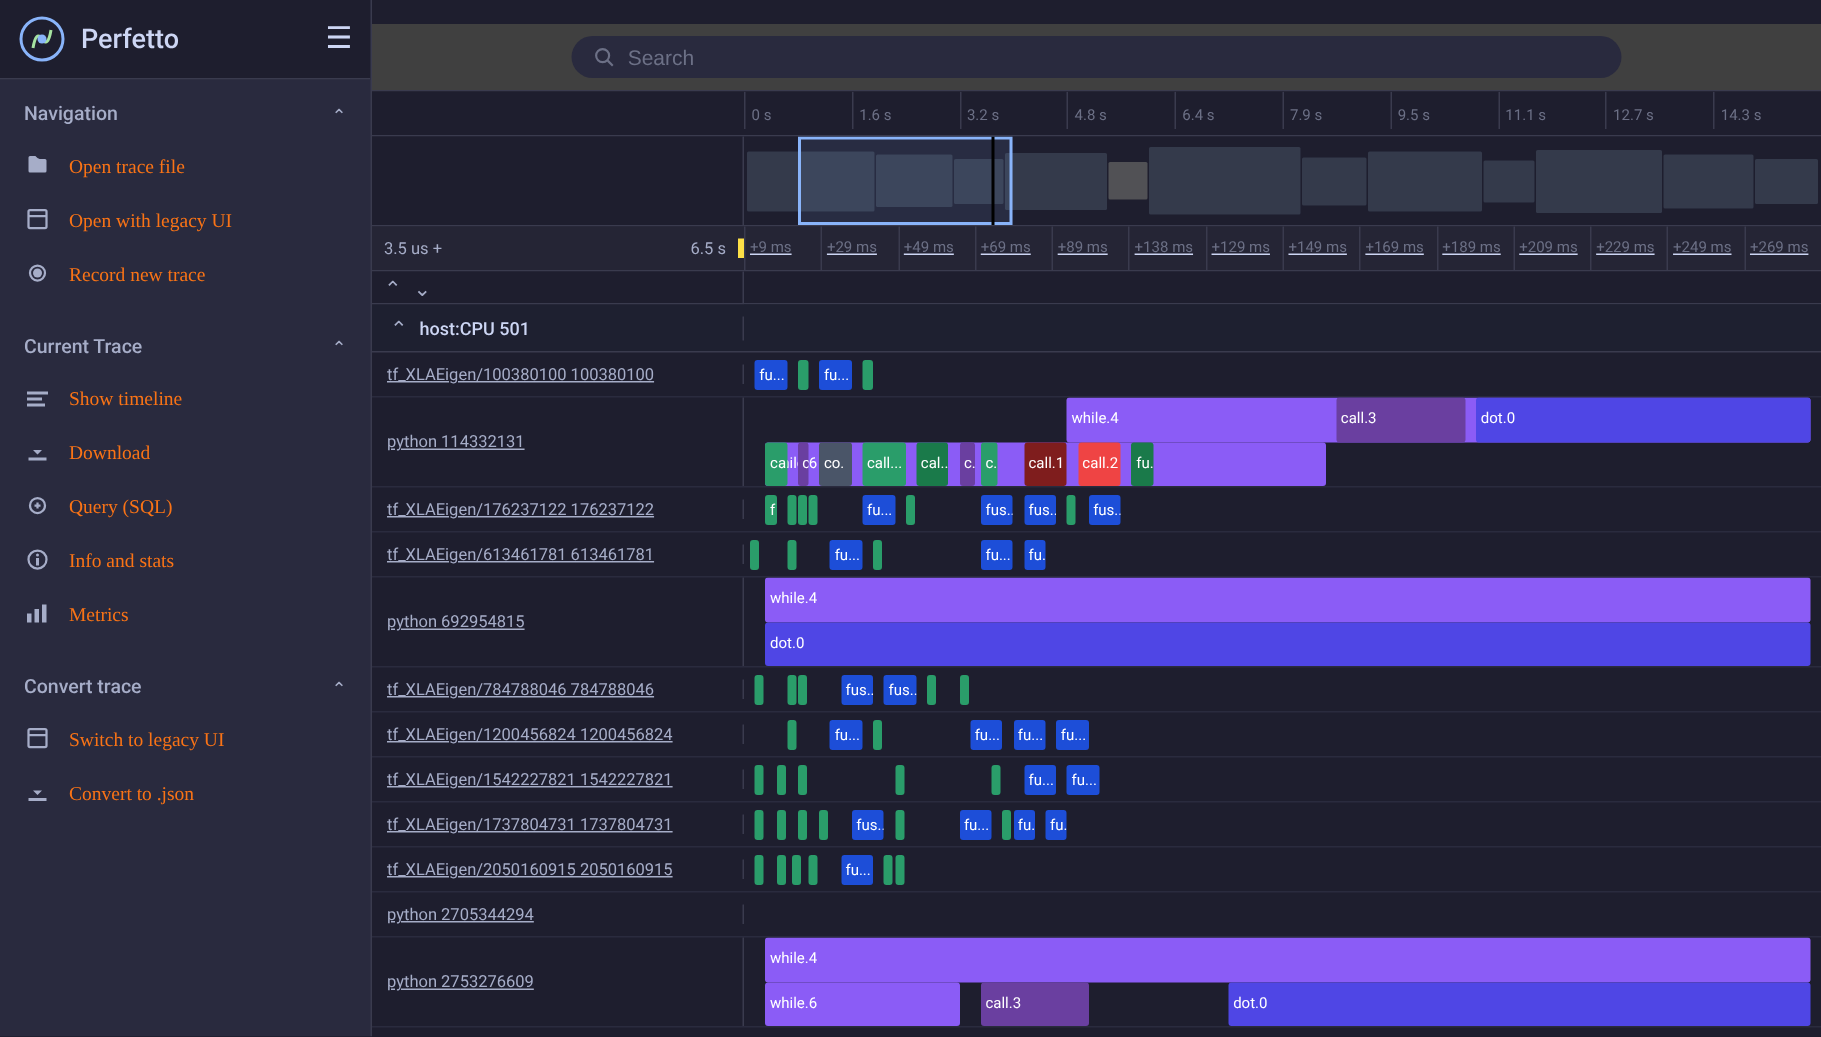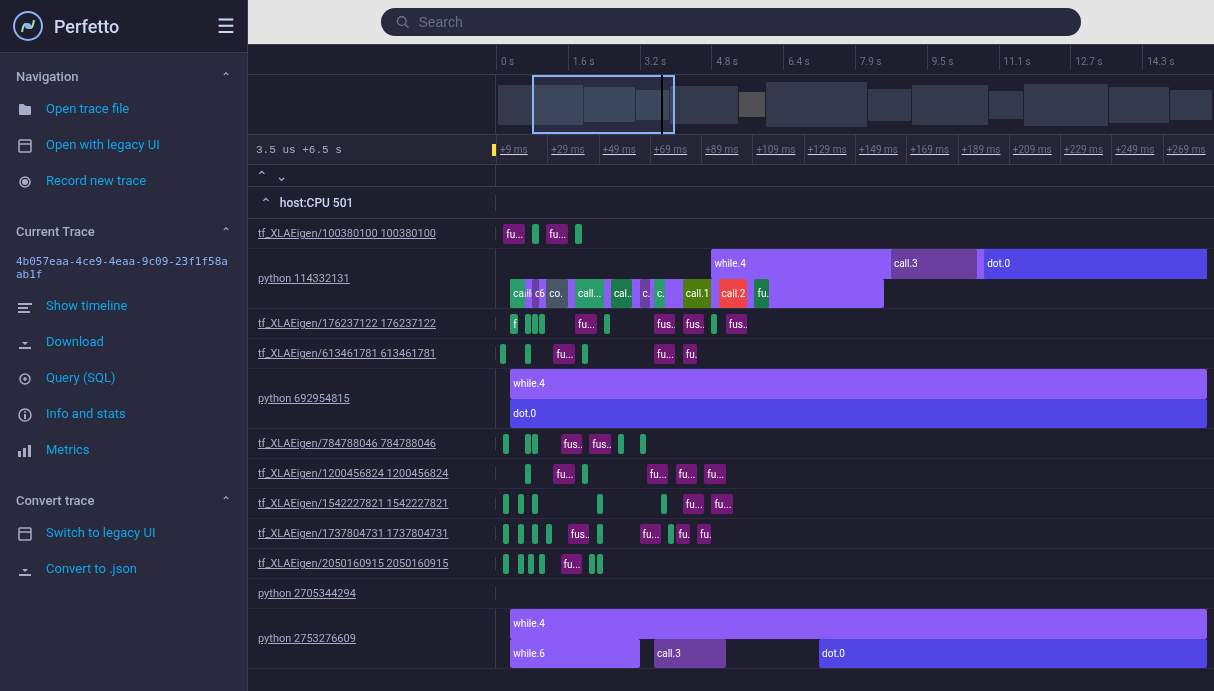--- a/index.html
+++ b/index.html
@@ -63,26 +63,27 @@
       user-select: none;
     }
 
     .chevron {
       font-size: 12px;
       color: #a6adc8;
     }
 
     .sidebar-item {
       display: flex;
-      align-items: flex-start;
+      align-items: flex-end;
       gap: 12px;
       padding: 9px 16px;
       cursor: pointer;
-      color: #0ea5e9;
+      color: #f97316;
       font-size: 13px;
+      font-family: Liberation Serif, serif;
     }
 
     .sidebar-item .icon {
       width: 18px;
       height: 18px;
       display: flex;
       align-items: center;
       justify-content: center;
       color: #a6adc8;
       font-size: 15px;
@@ -101,25 +102,26 @@
     #main {
       flex: 1;
       display: flex;
       flex-direction: column;
       background: #1e1e2e;
       overflow: hidden;
     }
 
     
     #search-bar {
-      background: #e5e5e5;
+      background: #404040;
       padding: 8px 16px;
       border-bottom: 1px solid #3a3b4e;
       display: flex;
       align-items: center;
+      margin-top: 16px;
     }
 
     .search-input-wrapper {
       flex: 1;
       display: flex;
       align-items: center;
       background: #292a3e;
       border-radius: 20px;
       padding: 6px 14px;
       gap: 8px;
@@ -214,21 +216,21 @@
 
     .sub-left {
       width: 248px;
       min-width: 248px;
       border-right: 4px solid #fde047;
       padding: 0 8px;
       font-size: 11px;
       color: #a6adc8;
       display: flex;
       align-items: center;
-      font-family: Liberation Mono, monospace;
+      justify-content: space-between;
     }
 
     .sub-ticks {
       flex: 1;
       display: flex;
       height: 100%;
       text-decoration: underline;
     }
 
     .sub-tick {
@@ -340,21 +342,21 @@
       overflow: hidden;
       text-overflow: ellipsis;
       white-space: nowrap;
       padding: 0 3px;
       display: flex;
       align-items: center;
       cursor: pointer;
     }
 
     
-    .c-green { background: #701a75; }
+    .c-green { background: #1d4ed8; }
     .c-teal { background: #2a9d6a; }
 
     .collapse-btn {
       background: none;
       border: none;
       color: #a6adc8;
       cursor: pointer;
       font-size: 14px;
       padding: 0 2px;
     }
@@ -406,21 +408,20 @@
       </span>
       <span>Record new trace</span>
     </div>
   </div>
 
   <div class="sidebar-section">
     <div class="sidebar-section-header">
       <span>Current Trace</span>
       <span class="chevron">⌃</span>
     </div>
-    <div class="trace-id">4b057eaa-4ce9-4eaa-9c09-23f1f58aab1f</div>
 
     <div class="sidebar-item">
       <span class="icon">
         <svg width="16" height="16" viewBox="0 0 16 16" fill="#a6adc8">
             <rect x="1" y="4" width="14" height="2"></rect>
             <rect x="1" y="8" width="10" height="2"></rect>
             <rect x="1" y="12" width="12" height="2"></rect>
           </svg>
       </span>
       <span>Show timeline</span>
@@ -579,21 +580,21 @@
         <div class="sub-tick">
             <span>+49 ms</span>
           </div>
         <div class="sub-tick">
             <span>+69 ms</span>
           </div>
         <div class="sub-tick">
             <span>+89 ms</span>
           </div>
         <div class="sub-tick">
-            <span>+109 ms</span>
+            <span>+138 ms</span>
           </div>
         <div class="sub-tick">
             <span>+129 ms</span>
           </div>
         <div class="sub-tick">
             <span>+149 ms</span>
           </div>
         <div class="sub-tick">
             <span>+169 ms</span>
           </div>
@@ -653,21 +654,21 @@
 
         <div class="flame-tall" style="left:2%; width:52%; top:50%; height:50%; background:#8b5cf6;">while.6</div>
 
         <div class="flame-tall" style="left:2%; width:2%; top:50%; height:50%; background:#2a9d6a;">ca.</div>
         <div class="flame-tall" style="left:5%; width:1%; top:50%; height:50%; background:#6a3fa0;">c</div>
         <div class="flame-tall" style="left:7%; width:3%; top:50%; height:50%; background:#4a5568;">co.</div>
         <div class="flame-tall" style="left:11%; width:4%; top:50%; height:50%; background:#2a9d6a;">call...</div>
         <div class="flame-tall" style="left:16%; width:3%; top:50%; height:50%; background:#1a7a4a;">cal...</div>
         <div class="flame-tall" style="left:20%; width:1.5%; top:50%; height:50%; background:#6a3fa0;">c.</div>
         <div class="flame-tall" style="left:22%; width:1.5%; top:50%; height:50%; background:#2a9d6a;">c.</div>
-        <div class="flame-tall" style="left:26%; width:4%; top:50%; height:50%; background:#4d7c0f;">call.1</div>
+        <div class="flame-tall" style="left:26%; width:4%; top:50%; height:50%; background:#7f1d1d;">call.1</div>
         <div class="flame-tall" style="left:31%; width:4%; top:50%; height:50%; background:#ef4444;">call.2</div>
         <div class="flame-tall" style="left:36%; width:2%; top:50%; height:50%; background:#1a7a4a;">fu.</div>
       </div>
     </div>
 
     <div class="trace-row">
       <div class="trace-row-label">tf_XLAEigen/176237122 176237122</div>
       <div class="trace-row-content">
         <div class="flame c-teal" style="left:2%; width:1%;">f</div>
         <div class="flame c-teal" style="left:4%; width:0.5%;"></div>

